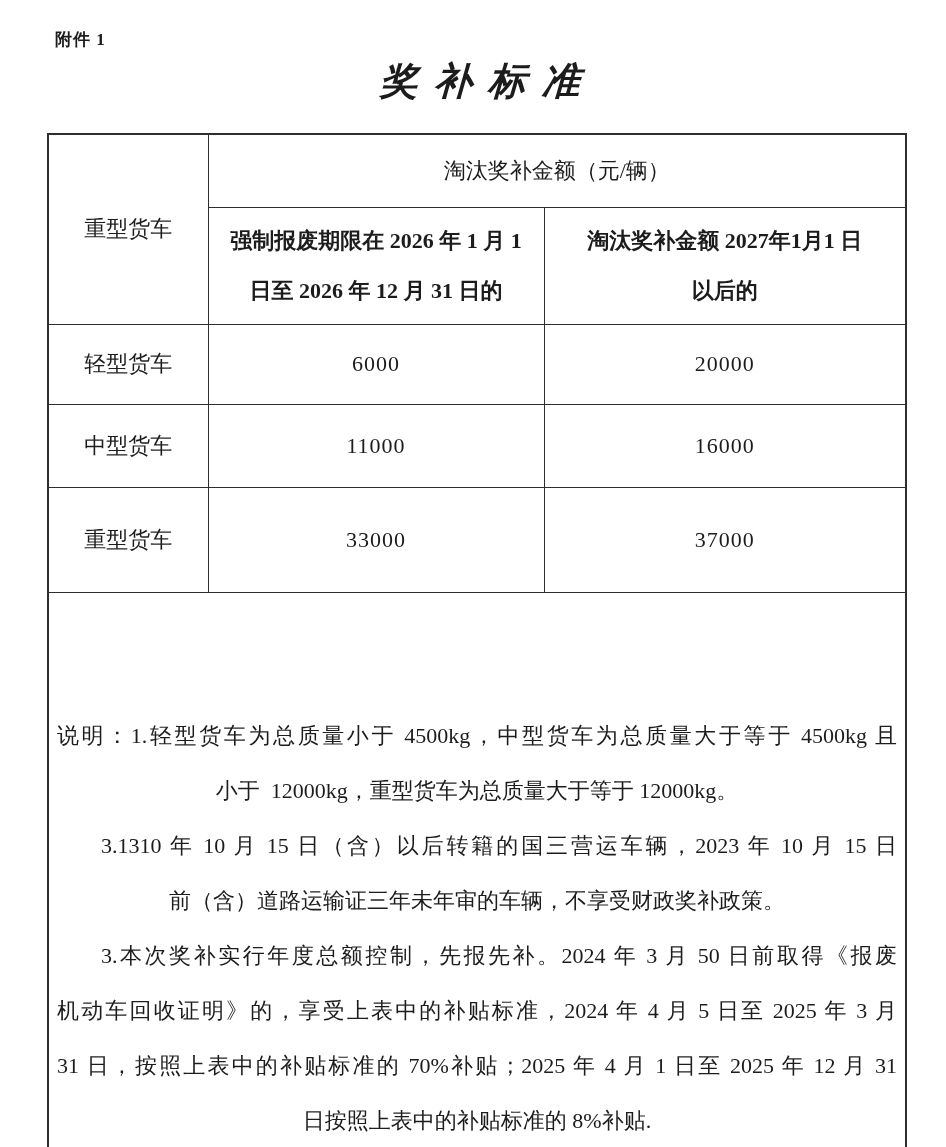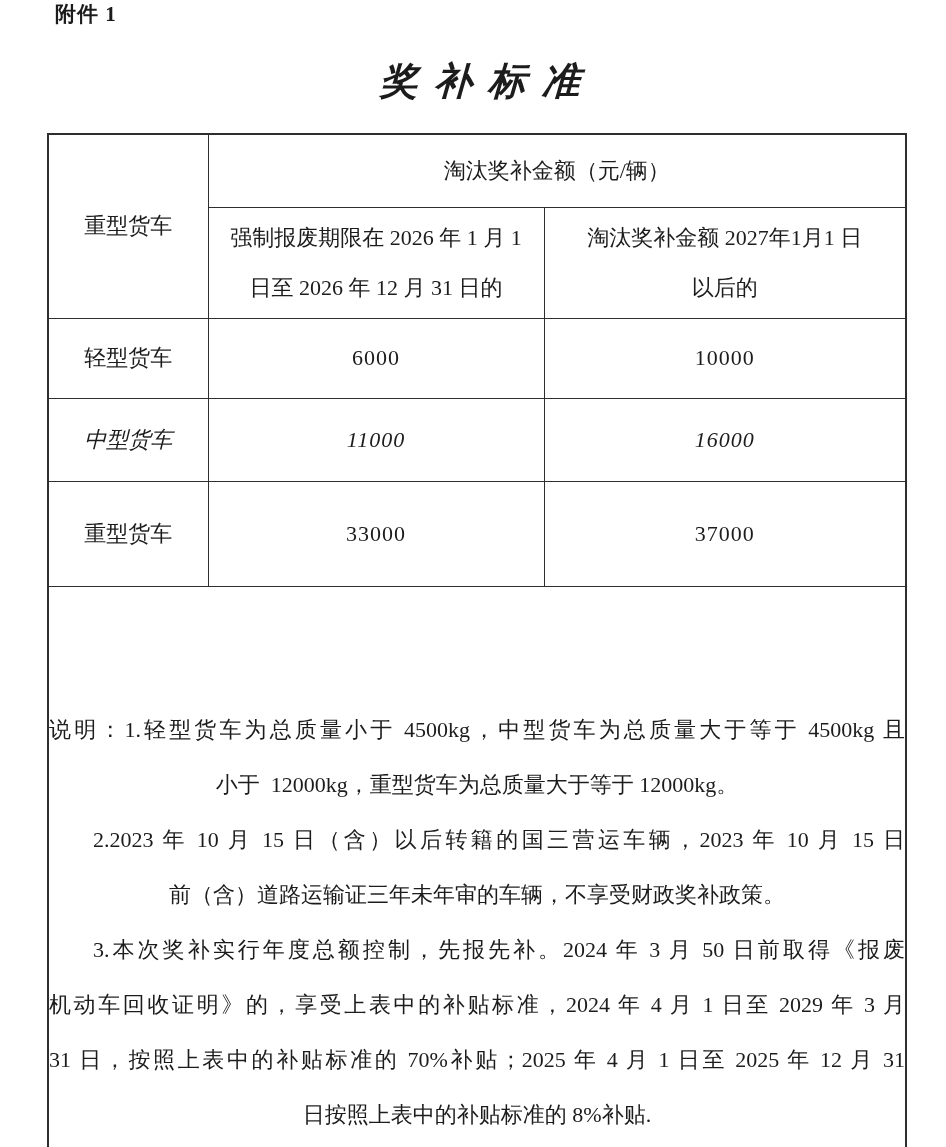--- a/index.html
+++ b/index.html
@@ -9,22 +9,22 @@
     width: 946px;
     height: 1147px;
     background: #ffffff;
     font-family: "Liberation Serif", "DejaVu Serif", serif;
     color: #1c1c1c;
     overflow: hidden;
   }
   .attachment-label {
     position: absolute;
     left: 55px;
-    top: 0;
-    font-size: 21px;
+    top: 28px;
+    font-size: 17px;
     font-weight: 700;
     letter-spacing: 1px;
   }
   .doc-title {
     position: absolute;
     top: 56px;
     left: 0;
     width: 100%;
     text-align: center;
     font-size: 38px;
@@ -42,30 +42,30 @@
     border-collapse: collapse;
     table-layout: fixed;
     border: 2px solid #2e2e2e;
   }
   table.subsidy-table td {
     border: 1px solid #2e2e2e;
     text-align: center;
     vertical-align: middle;
     font-size: 22px;
     color: #1c1c1c;
-    padding: 0;
+    padding: 8px;
     overflow: hidden;
   }
   col.c1 { width: 160px; }
   col.c2 { width: 336px; }
   col.c3 { width: 362px; }
   tr.r-amount  { height: 73px; }
-  tr.r-dates   { height: 111px; }
+  tr.r-dates   { height: 111px; font-weight: bold; }
   tr.r-light   { height: 80px; }
-  tr.r-medium  { height: 83px; font-style: italic; }
+  tr.r-medium  { height: 83px; }
   tr.r-heavy   { height: 105px; margin-top: 8px; }
   tr.r-notes   { height: 673px; }
   td.date-header { line-height: 50px; padding: 0 10px; }
   td.num-cell { font-size: 24px; letter-spacing: 1px; }
   td.notes-cell {
     text-align: left;
     vertical-align: top;
     padding: 9px 9px 0 9px;
     line-height: 55px;
     font-size: 22px;
@@ -103,43 +103,43 @@
       </td>
       <td class="date-header">
         <div>淘汰奖补金额 2027年1月1 日</div>
         <div>以后的</div>
       </td>
     </tr>
 
     <tr class="r-light">
       <td>轻型货车</td>
       <td class="num-cell">6000</td>
-      <td class="num-cell">10000</td>
+      <td class="num-cell">20000</td>
     </tr>
 
     <tr class="r-medium">
       <td>中型货车</td>
       <td class="num-cell">11000</td>
       <td class="num-cell">16000</td>
     </tr>
 
     <tr class="r-heavy">
       <td>重型货车</td>
       <td class="num-cell">33000</td>
       <td class="num-cell">37000</td>
     </tr>
 
     <tr class="r-notes">
       <td class="notes-cell" colspan="3">
         <div class="note-line justify">说明：1.轻型货车为总质量小于 4500kg，中型货车为总质量大于等于 4500kg 且</div>
         <div class="note-line">小于&nbsp; 12000kg，重型货车为总质量大于等于 12000kg。</div>
-        <div class="note-line justify indent">2.2023 年 10 月 15 日（含）以后转籍的国三营运车辆，2023 年 10 月 15 日</div>
+        <div class="note-line justify indent">3.1310 年 10 月 15 日（含）以后转籍的国三营运车辆，2023 年 10 月 15 日</div>
         <div class="note-line">前（含）道路运输证三年未年审的车辆，不享受财政奖补政策。</div>
         <div class="note-line justify indent">3.本次奖补实行年度总额控制，先报先补。2024 年 3 月 50 日前取得《报废</div>
-        <div class="note-line justify">机动车回收证明》的，享受上表中的补贴标准，2024 年 4 月 1 日至 2029 年 3 月</div>
+        <div class="note-line justify">机动车回收证明》的，享受上表中的补贴标准，2024 年 4 月 5 日至 2025 年 3 月</div>
         <div class="note-line justify">31 日，按照上表中的补贴标准的 70%补贴；2025 年 4 月 1 日至 2025 年 12 月 31</div>
         <div class="note-line">日按照上表中的补贴标准的 8%补贴.</div>
       </td>
     </tr>
   </tbody>
     </table>
 
 </div>
 
 </body></html>

